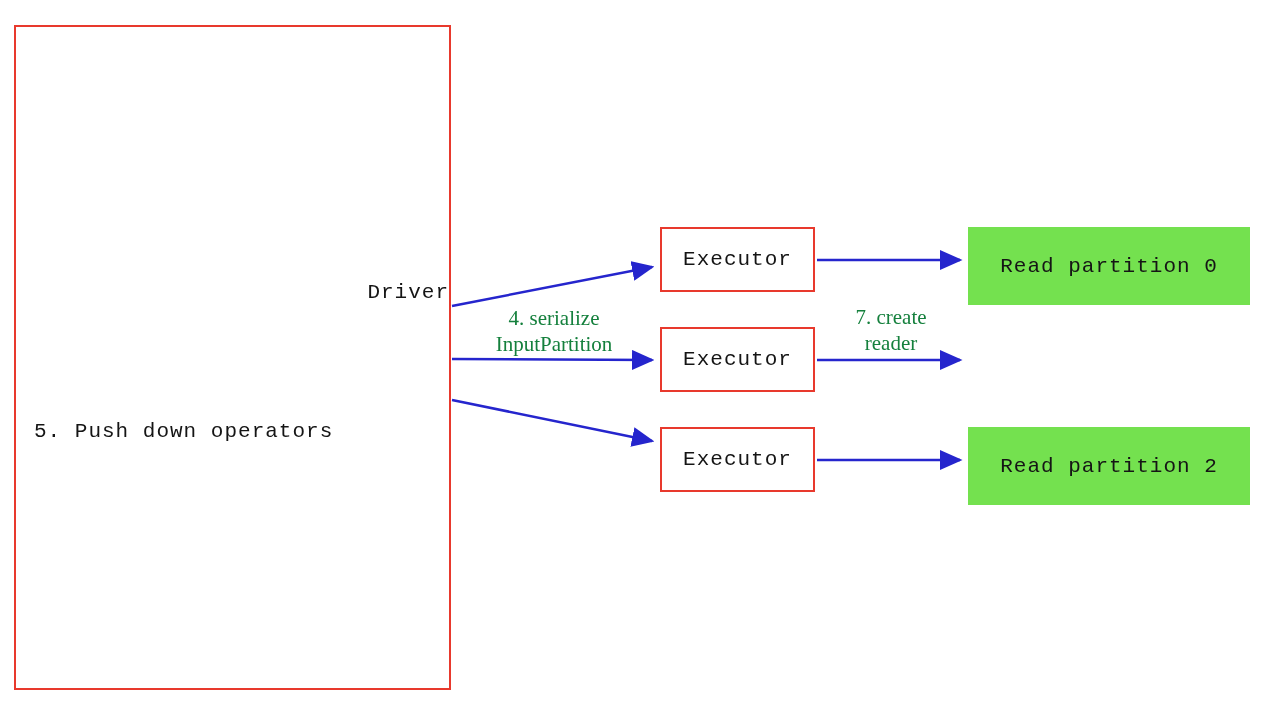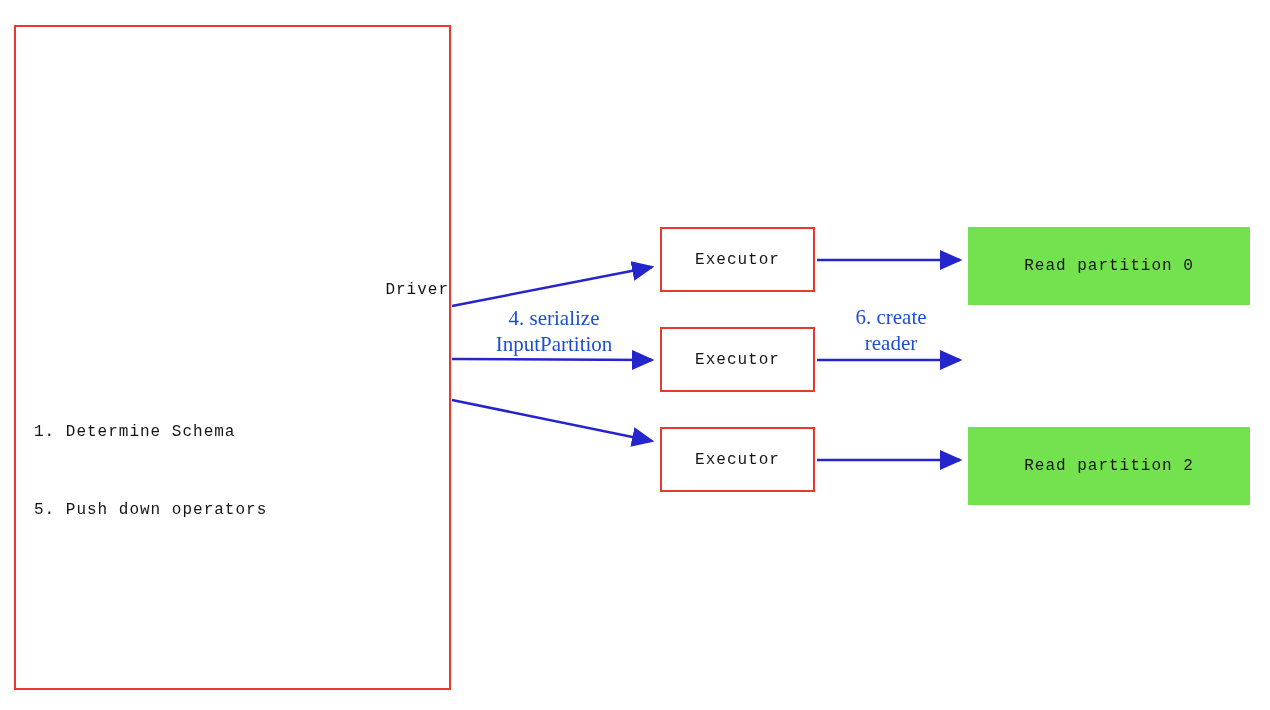--- a/index.html
+++ b/index.html
@@ -11,32 +11,32 @@
     position: relative;
     width: 1270px;
     height: 710px;
     background: #ffffff;
     overflow: hidden;
     font-family: "Liberation Mono", "DejaVu Sans Mono", monospace;
     color: #151515;
   }
   .mono {
     font-family: "Liberation Mono", "DejaVu Sans Mono", monospace;
-    font-size: 16px;
+    font-size: 21px;
     letter-spacing: 1px;
     color: #151515;
     white-space: pre;
   }
   .serif-label {
     position: absolute;
     font-family: "Liberation Serif", "DejaVu Serif", serif;
     font-size: 21px;
     line-height: 26px;
     text-align: center;
-    color: #1d4ed8;
+    color: #15803d;
     white-space: pre;
   }
   .node {
     position: absolute;
     box-sizing: border-box;
     display: flex;
     align-items: center;
     justify-content: center;
   }
   .red-border {
@@ -113,21 +113,20 @@
       <line x1="452" y1="400" x2="652" y2="441" marker-end="url(#arrowhead)"></line>
       <line x1="817" y1="260" x2="960" y2="260" marker-end="url(#arrowhead)"></line>
       <line x1="817" y1="360" x2="960" y2="360" marker-end="url(#arrowhead)"></line>
       <line x1="817" y1="460" x2="960" y2="460" marker-end="url(#arrowhead)"></line>
     </g>
   </svg>
 
   <div class="node red-border driver-box">
     <div class="driver-title mono">Driver</div>
     <div class="driver-steps mono">
-      <div>1. Determine Schema</div>
       <div>5. Push down operators</div>
     </div>
   </div>
 
   <div class="node red-border executor-box row-0">
     <span class="mono">Executor</span>
   </div>
   <div class="node red-border executor-box row-1">
     <span class="mono">Executor</span>
   </div>
@@ -137,16 +136,16 @@
 
   <div class="node partition-box row-0">
     <span class="mono">Read partition 0</span>
   </div>
   <div class="node partition-box row-2">
     <span class="mono">Read partition 2</span>
   </div>
 
   <div class="serif-label label-serialize">4. serialize
 InputPartition</div>
-  <div class="serif-label label-create-reader">6. create
+  <div class="serif-label label-create-reader">7. create
 reader</div>
 
 </div>
 
 </body></html>

